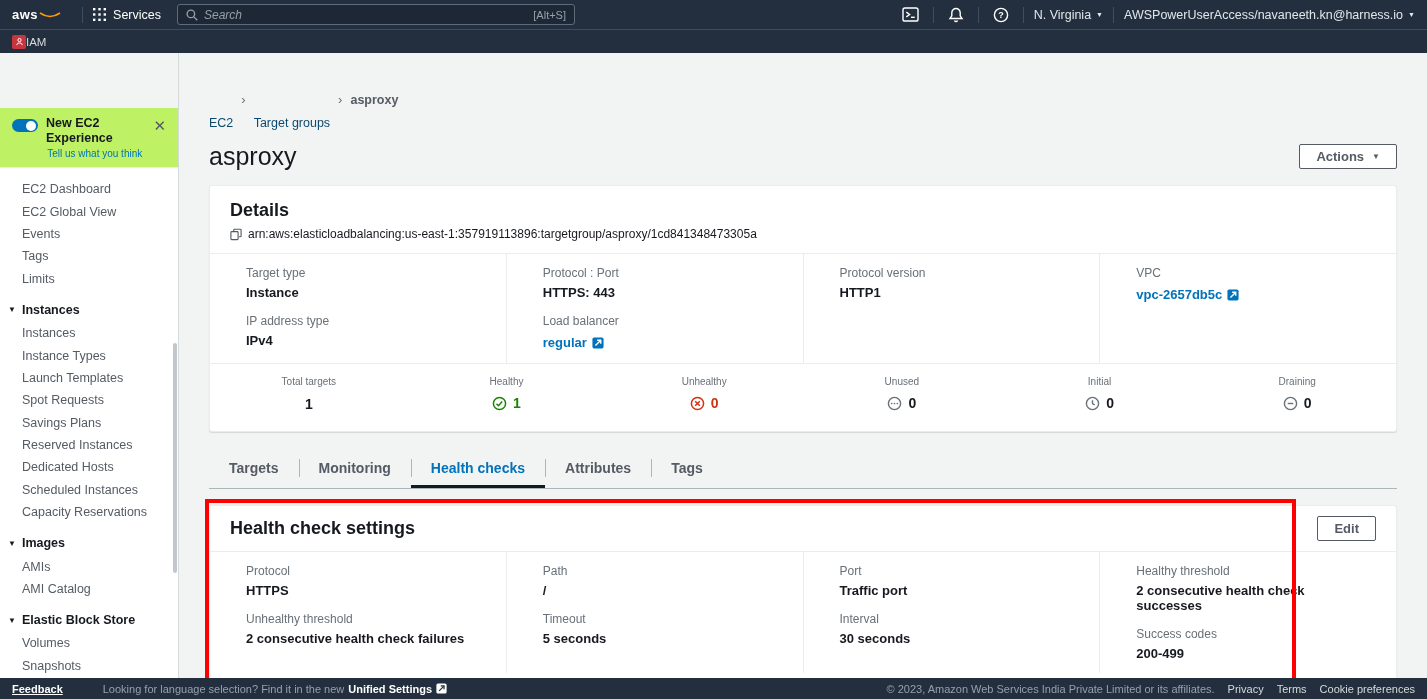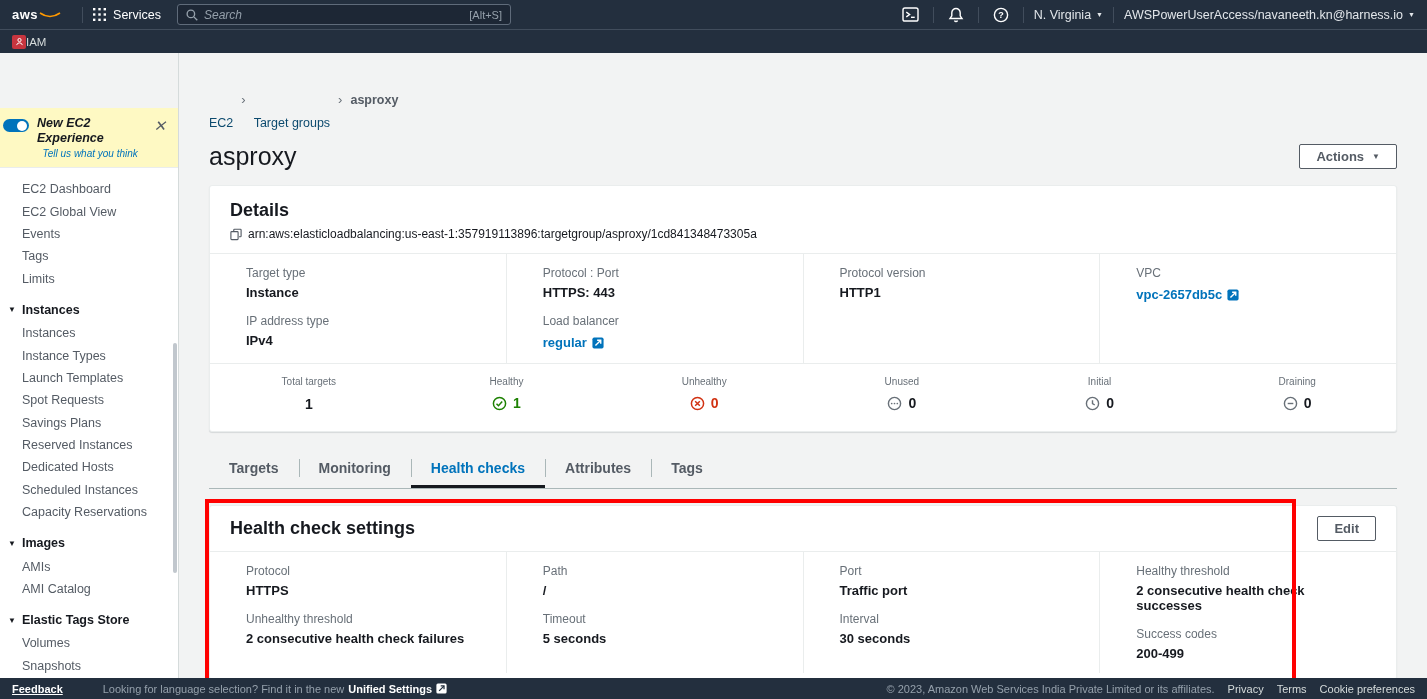--- a/index.html
+++ b/index.html
@@ -5,41 +5,41 @@
   * { margin:0; padding:0; box-sizing:border-box; }
   html,body { width:1427px; height:699px; overflow:hidden; }
   body { font-family:"Liberation Sans", sans-serif; background:#f2f3f3; color:#16191f; }
 
   
   .topbar { height:29px; background:#232f3e; display:flex; align-items:center; padding:0 12px; }
   .aws-logo { display:flex; flex-direction:row; align-items:center; margin-right:10px; }
   .aws-logo .word { color:#fff; font-weight:700; font-size:13px; line-height:12px; letter-spacing:.5px; }
   .vdiv { width:1px; height:16px; background:#414d5c; margin:0 10px; }
   .svc { display:flex; align-items:center; gap:7px; color:#ffffff; font-size:12.5px; }
-  .searchbox { margin-left:16px; width:334px; height:21px; background:#1d2735; border:1px solid #5f6b7a; border-radius:3px; display:flex; align-items:center; padding:0 8px; gap:6px; }
+  .searchbox { margin-left:16px; width:398px; height:21px; background:#1d2735; border:1px solid #5f6b7a; border-radius:3px; display:flex; align-items:center; padding:0 8px; gap:6px; }
   .searchbox input { flex:1; background:transparent; border:none; outline:none; color:#d5dbdb; font-size:12px; font-style:italic; font-family:"Liberation Sans",sans-serif; }
   .searchbox input::placeholder { color:#95a0ab; }
   .shortcut { color:#95a0ab; font-size:11px; font-style:normal; }
   .top-right { margin-left:auto; display:flex; align-items:center; }
   .tb-text { color:#e2e6ea; font-size:12.5px; display:flex; align-items:center; gap:5px; white-space:nowrap; }
   .caret { font-size:7px; color:#e2e6ea; }
   .icon-btn { display:flex; align-items:center; justify-content:center; width:24px; }
 
   
   .favbar { height:24px; background:#232f3e; border-top:1px solid #414d5c; display:flex; align-items:center; padding:0 12px; }
   .iam-chip { width:14px; height:14px; border-radius:2px; background:#c7353f; display:flex; align-items:center; justify-content:center; }
   .favbar .fav-label { color:#d5dbdb; font-size:11.5px; }
 
   
   .shell { display:flex; height:625px; }
 
   
   .sidebar { width:179px; background:#f2f3f3; border-right:1px solid #d5dbdb; position:relative; flex-shrink:0; overflow:hidden; }
   .sb-top-spacer { height:55px; }
-  .exp-box { background:#fef9c3; border-bottom:1px solid #eaeded; padding:8px 10px 8px 3px; display:flex; align-items:flex-start; gap:8px;font-style:italic; }
+  .exp-box { background:#bef264; border-bottom:1px solid #eaeded; padding:8px 10px 8px 12px; display:flex; align-items:flex-start; gap:8px; }
   .toggle { width:26px; height:13px; border-radius:7px; background:#0073bb; position:relative; margin-top:3px; flex-shrink:0; }
   .toggle::after { content:''; position:absolute; right:2px; top:1.5px; width:10px; height:10px; border-radius:50%; background:#fff; }
   .exp-txt { flex:1; }
   .exp-title { font-size:12.5px; font-weight:700; color:#16191f; line-height:15px; }
   .exp-sub { font-size:10px; color:#0073bb; margin-top:2px; text-align:center; }
   .exp-close { color:#545b64; font-size:15px; line-height:15px; padding:2px 2px; }
   .sb-list { background:#fff; height:512px; padding-top:10px; }
   .sb-item { height:22.4px; display:flex; align-items:center; padding-left:22px; font-size:12.5px; color:#545b64; }
   .sb-head { height:24px; display:flex; align-items:center; padding-left:8px; font-size:12.5px; font-weight:700; color:#16191f; gap:6px; margin-top:8px; }
   .sb-head .tri { font-size:8px; color:#16191f; }
@@ -212,21 +212,21 @@
 
       <div class="sb-head">
           <span class="tri">▼</span>
           <span>Images</span>
         </div>
       <div class="sb-item">AMIs</div>
       <div class="sb-item">AMI Catalog</div>
 
       <div class="sb-head">
           <span class="tri">▼</span>
-          <span>Elastic Tags Store</span>
+          <span>Elastic Block Store</span>
         </div>
       <div class="sb-item">Volumes</div>
       <div class="sb-item">Snapshots</div>
     </div>
     <div class="sb-scroll"></div>
   </aside>
 
   <main class="main">
     <div class="breadcrumb">
       <span class="bc-link">EC2</span>

